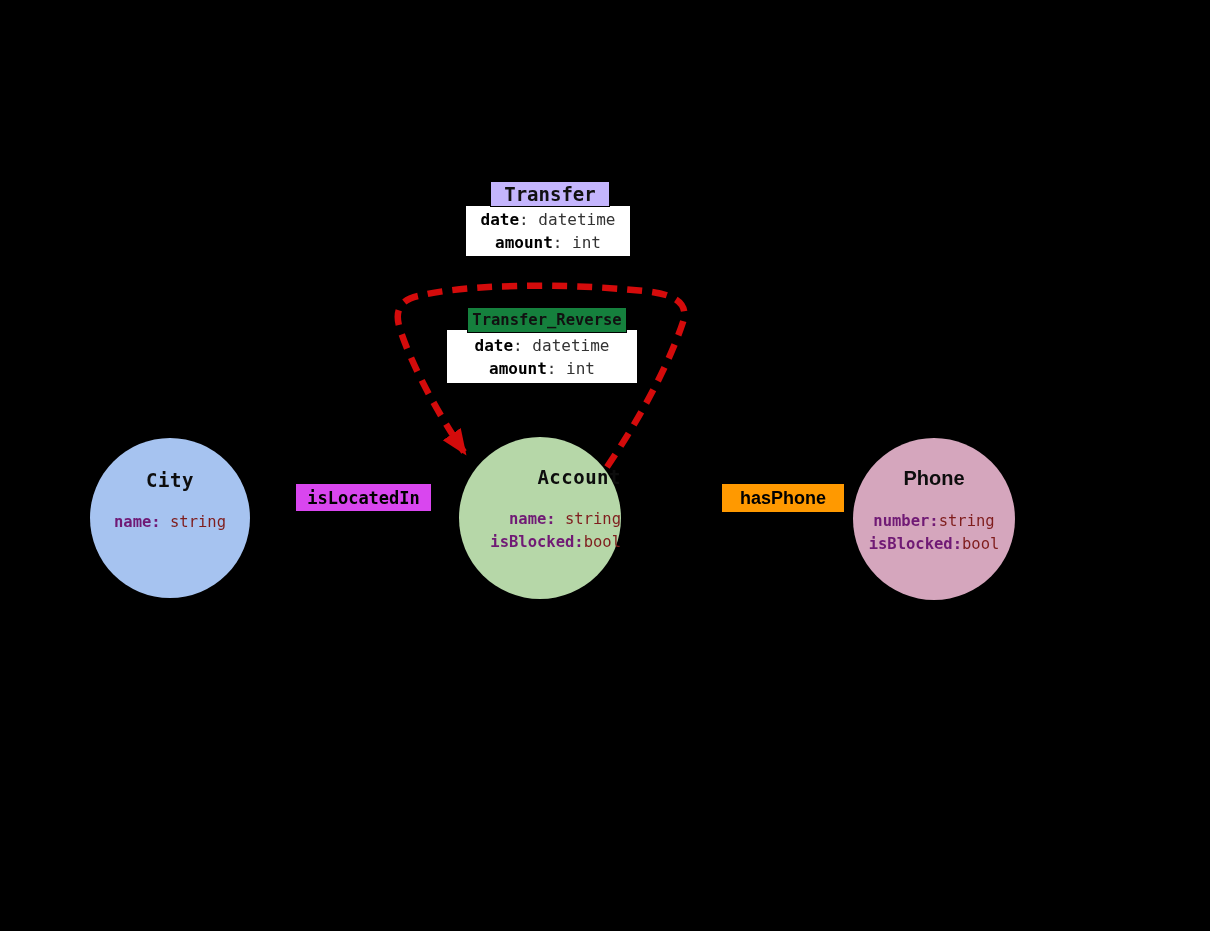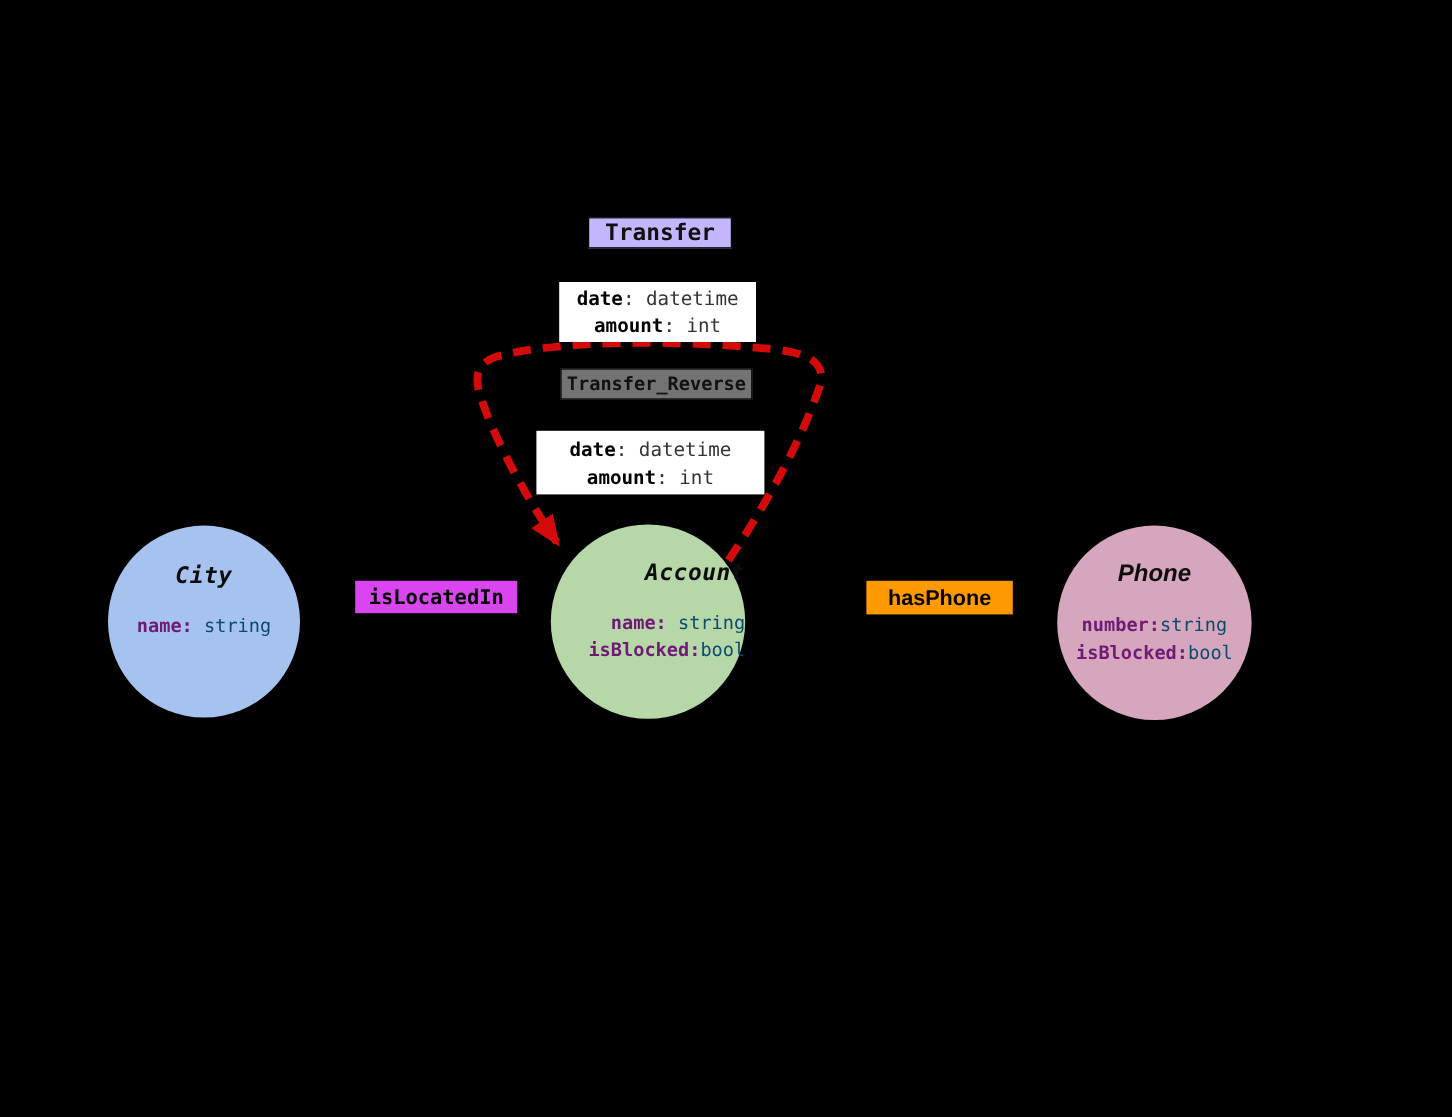--- a/index.html
+++ b/index.html
@@ -26,30 +26,29 @@
     justify-content: center;
     text-align: center;
   }
   .node-inner { width: 100%; }
   .node-title {
     font-weight: bold;
     font-size: 19px;
     color: #0d0d0d;
     margin-bottom: 20px;
     letter-spacing: 0.5px;
-    font-style: italic;
   }
   .node-title.sans { font-size: 20px; letter-spacing: 0; }
   .node-attr {
     font-size: 15.5px;
     line-height: 23px;
     white-space: pre;
   }
   .attr-name { font-weight: bold; color: #701a75; }
-  .attr-value { color: #0c4a6e; }
+  .attr-value { color: #7f1d1d; }
 
   
   .edge-chip {
     position: absolute;
     display: flex;
     align-items: center;
     justify-content: center;
     color: #000;
     font-weight: bold;
   }
@@ -70,21 +69,20 @@
   }
   .edge-body {
     position: absolute;
     background: #fff;
     display: flex;
     flex-direction: column;
     align-items: center;
     justify-content: center;
     text-align: left;
     z-index: 2;
-    margin-top: 29px;
   }
   .edge-body .row {
     font-size: 16px;
     line-height: 23px;
     white-space: pre;
   }
   .edge-body .attr-name { color: #000; }
   .edge-body .attr-value { color: #333; font-weight: normal; }
 
   .arrow-layer {
@@ -119,21 +117,21 @@
              C 400 300 394 311 400 329
              C 411 364 438 414 464 452" style="stroke: rgb(212, 11, 11);"></path>
   </svg>
 
   <div class="edge-header mono" style="left: 490px; top: 181px; width: 120px; height: 26px; font-size: 19px; background: #c4b5fd;">Transfer</div>
   <div class="edge-body" style="left:466px; top:206px; width:164px; height:50px;">
     <div class="row"><span class="attr-name">date</span><span class="attr-value">: datetime</span></div>
     <div class="row"><span class="attr-name">amount</span><span class="attr-value">: int</span></div>
   </div>
 
-  <div class="edge-header mono" style="left: 467px; top: 307px; width: 160px; height: 26px; font-size: 15.5px; background: #737373;">Transfer_Reverse</div>
+  <div class="edge-header mono" style="left: 467px; top: 307px; width: 160px; height: 26px; font-size: 15.5px; background: #15803d;">Transfer_Reverse</div>
   <div class="edge-body" style="left:447px; top:330px; width:190px; height:53px;">
     <div class="row"><span class="attr-name">date</span><span class="attr-value">: datetime</span></div>
     <div class="row"><span class="attr-name">amount</span><span class="attr-value">: int</span></div>
   </div>
 
   <div class="node" style="left: 90px; top: 438px; width: 160px; height: 160px; background: rgb(166, 195, 240);">
     <div class="node-inner" style="transform: translateY(-17px);">
       <div class="node-title mono">City</div>
       <div class="node-attr"><span class="attr-name">name:</span><span class="attr-value"> string</span></div>
     </div>
@@ -144,21 +142,21 @@
   <div class="node" style="left: 459px; top: 437px; width: 162px; height: 162px; background: rgb(182, 215, 168);">
     <div class="node-inner" style="transform: translateY(-8px); text-align: right;">
       <div class="node-title mono">Account</div>
       <div class="node-attr"><span class="attr-name">name:</span><span class="attr-value"> string</span></div>
       <div class="node-attr"><span class="attr-name">isBlocked:</span><span class="attr-value">bool</span></div>
     </div>
   </div>
 
   <div class="edge-chip sans" style="left: 690px; top: 484px; width: 122px; height: 28px; background: rgb(255, 153, 0);">hasPhone</div>
 
-  <div class="node" style="left: 881px; top: 438px; width: 162px; height: 162px; background: rgb(213, 166, 189);">
+  <div class="node" style="left: 853px; top: 438px; width: 162px; height: 162px; background: rgb(213, 166, 189);">
     <div class="node-inner" style="transform: translateY(-8px);">
       <div class="node-title sans" style="font-weight:bold;">Phone</div>
       <div class="node-attr"><span class="attr-name">number:</span><span class="attr-value">string</span></div>
       <div class="node-attr"><span class="attr-name">isBlocked:</span><span class="attr-value">bool</span></div>
     </div>
   </div>
 
 </div>
 
 </body></html>

